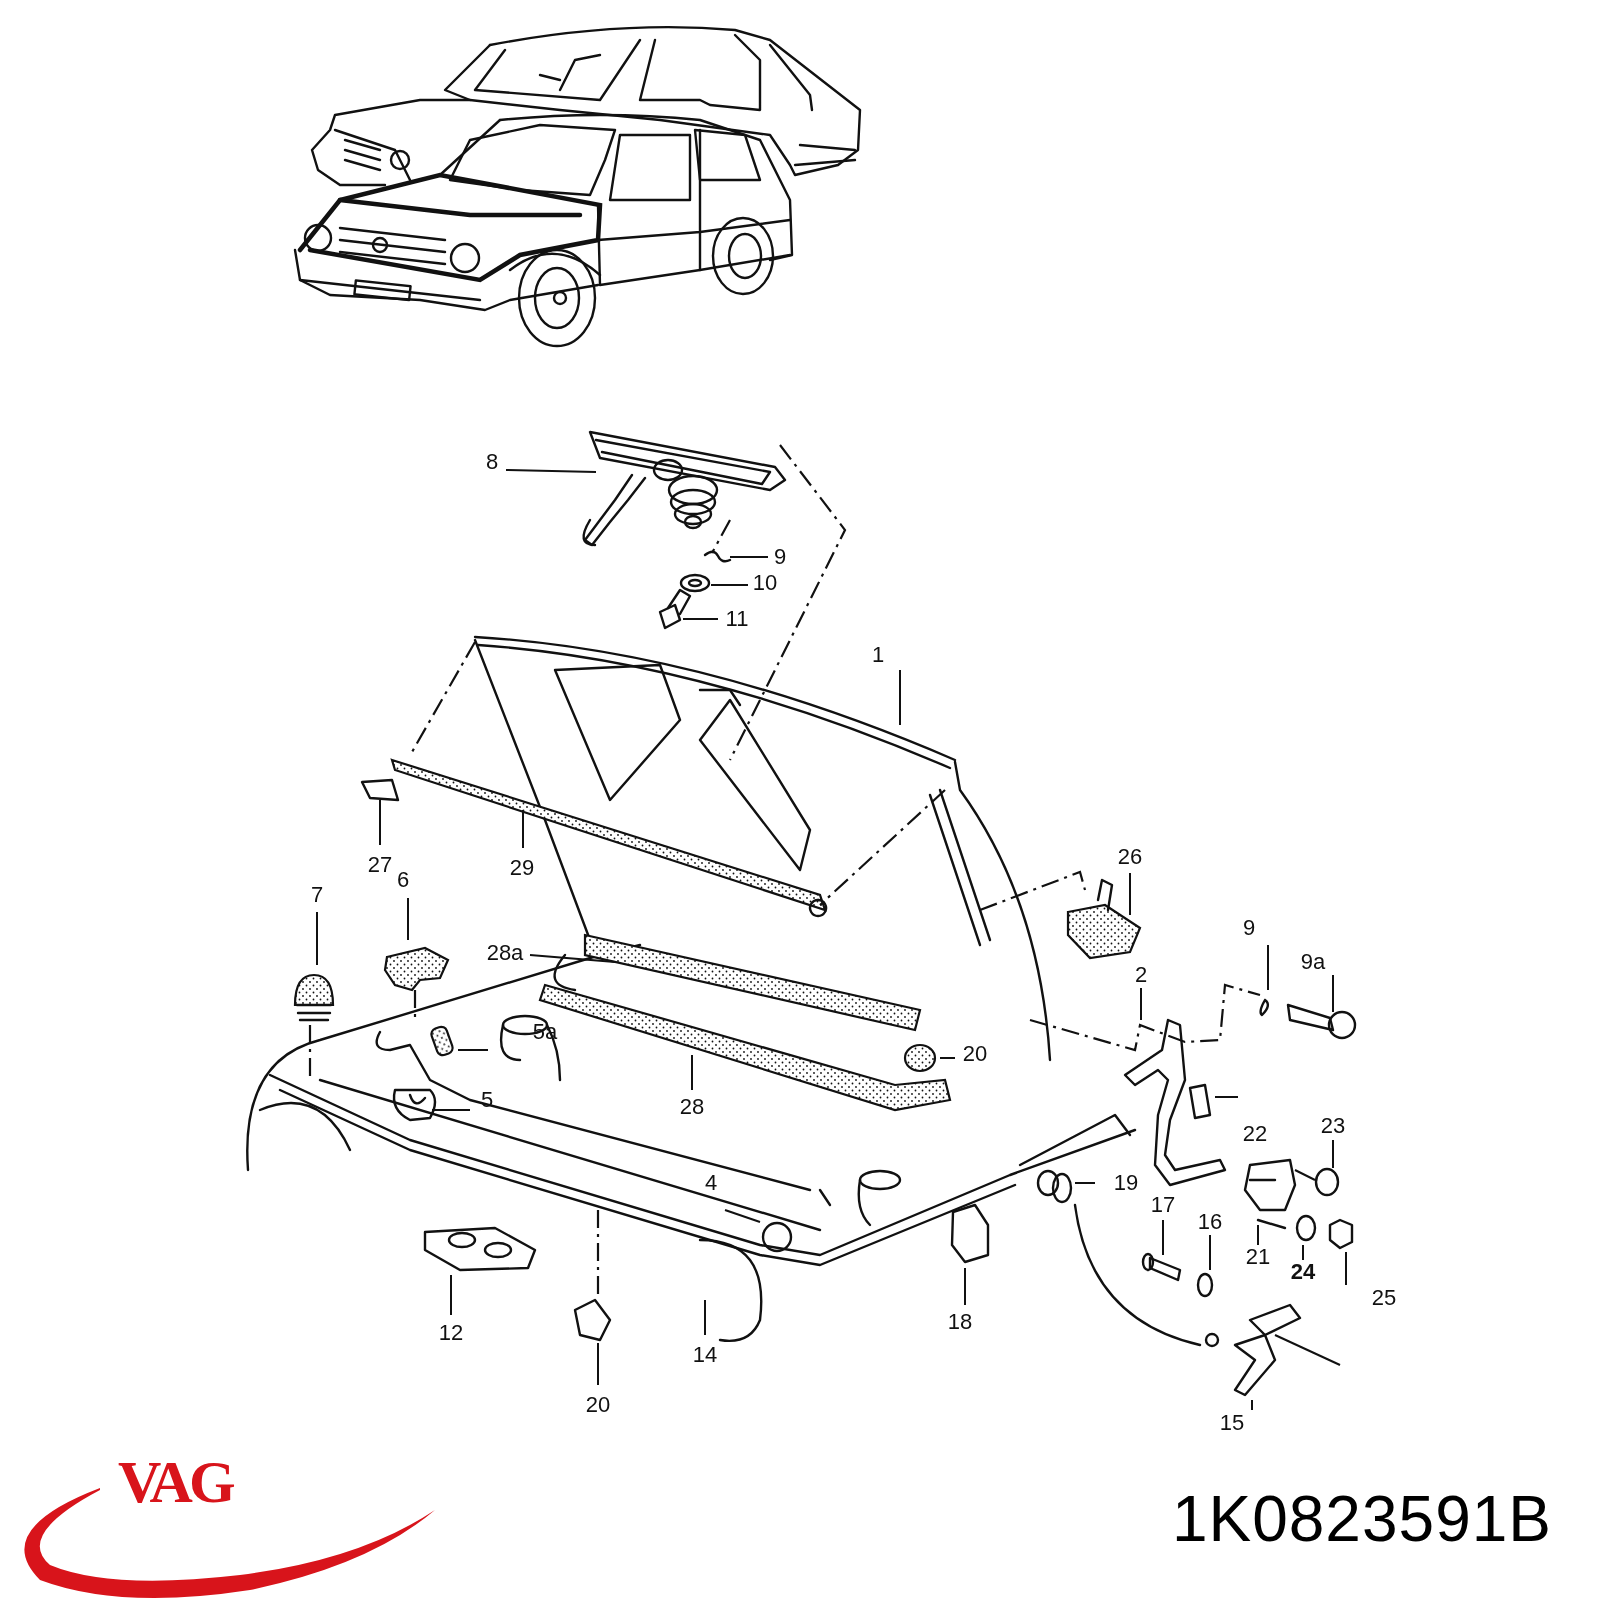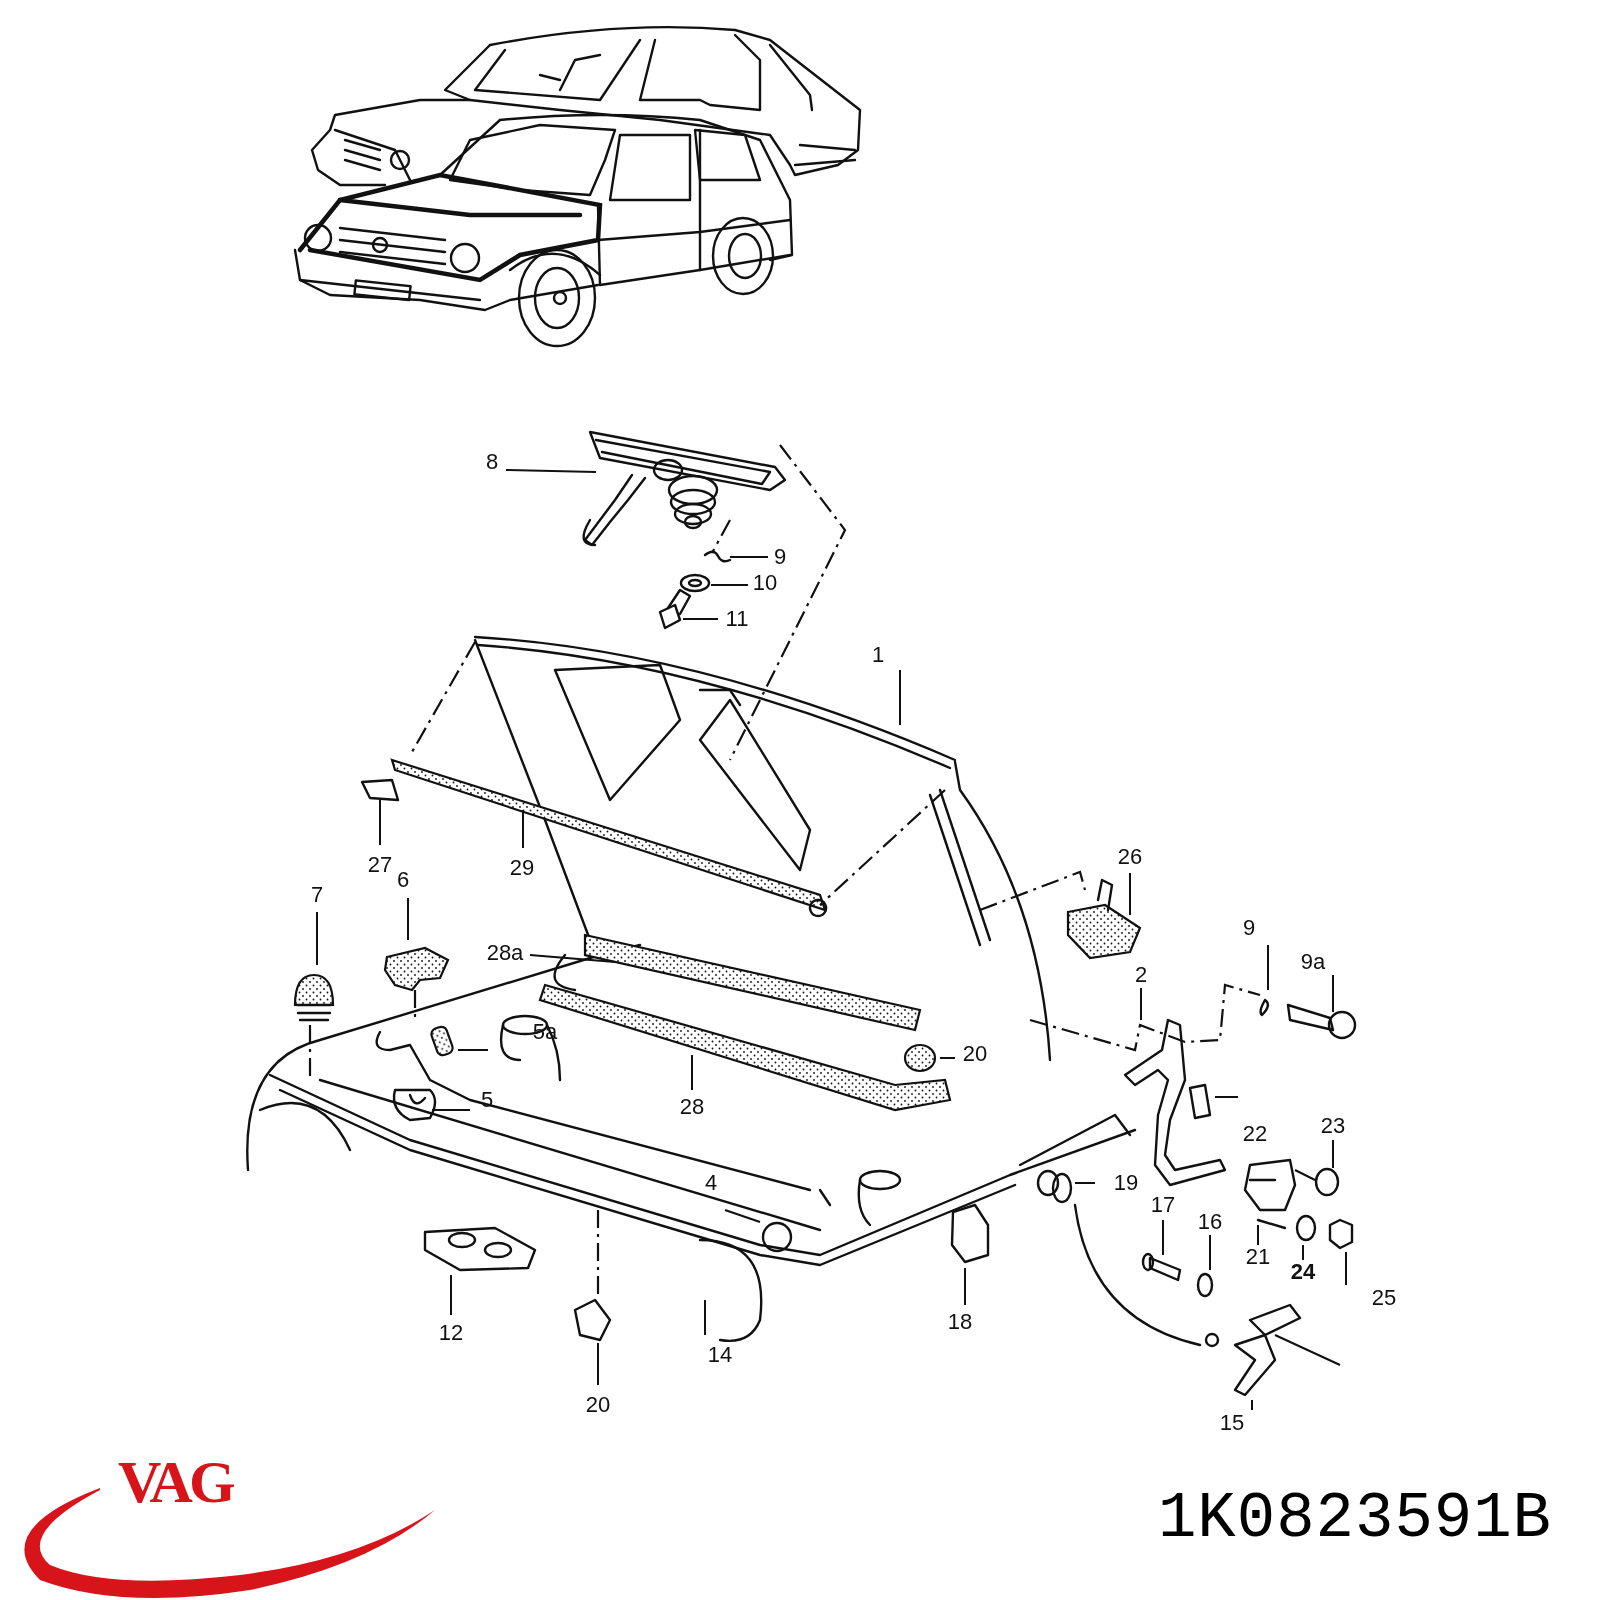--- a/index.html
+++ b/index.html
@@ -4,21 +4,21 @@
 <style>
   html, body { margin: 0; padding: 0; background: #ffffff; }
   body { width: 1600px; height: 1600px; position: relative; overflow: hidden;
          font-family: "Liberation Sans", sans-serif; }
   #diagram { position: absolute; left: 0; top: 0; width: 1600px; height: 1600px; }
   .callout { position: absolute; font-family: "Liberation Sans", sans-serif; font-size: 22px;
              color: #111; line-height: 1; white-space: nowrap; transform: translate(-50%, -50%);
              cursor: pointer; }
   #brand-text { position: absolute; left: 118px; top: 1452px; font-family: Liberation Serif, serif;
                 font-weight: bold; font-size: 60px; letter-spacing: -4px; line-height: 1; }
-  #part-number { position: absolute; right: 48px; top: 1487px; font-family: Liberation Mono, monospace;
+  #part-number { position: absolute; right: 48px; top: 1487px; font-family: Liberation Sans, sans-serif;
                  font-size: 64px; color: #000; line-height: 1; letter-spacing: 1px; }
   svg .ln { fill: none; stroke: #111; stroke-width: 2.4; stroke-linecap: round; stroke-linejoin: round; }
   svg .thick { fill: none; stroke: #111; stroke-width: 4.5; stroke-linecap: round; }
   svg .dash { fill: none; stroke: #111; stroke-width: 2.2; stroke-dasharray: 18 6 3 6; }
   svg .lead { fill: none; stroke: #111; stroke-width: 2; }
   svg .foam { fill: url(#dots); stroke: #111; stroke-width: 2.2; }
 </style>
 </head>
 <body>
 
@@ -246,21 +246,21 @@
     <div class="callout" style="left: 503px; top: 1032px; margin-left: 42px;">5a</div>
     <div class="callout" style="left: 403px; top: 880px;">6</div>
     <div class="callout" style="left: 317px; top: 895px;">7</div>
     <div class="callout" style="left: 492px; top: 462px;">8</div>
     <div class="callout" style="left: 780px; top: 557px;">9</div>
     <div class="callout" style="left: 1249px; top: 928px;">9</div>
     <div class="callout" style="left: 1313px; top: 962px;">9a</div>
     <div class="callout" style="left: 765px; top: 583px;">10</div>
     <div class="callout" style="left: 737px; top: 619px;">11</div>
     <div class="callout" style="left: 451px; top: 1333px;">12</div>
-    <div class="callout" style="left: 720px; top: 1355px;">14</div>
+    <div class="callout" style="left: 705px; top: 1355px;">14</div>
     <div class="callout" style="left: 1232px; top: 1423px;">15</div>
     <div class="callout" style="left: 1210px; top: 1222px;">16</div>
     <div class="callout" style="left: 1163px; top: 1205px;">17</div>
     <div class="callout" style="left: 960px; top: 1322px;">18</div>
     <div class="callout" style="left: 1115px; top: 1183px; margin-left: 11px;">19</div>
     <div class="callout" style="left: 598px; top: 1405px;">20</div>
     <div class="callout" style="left: 1258px; top: 1257px;">21</div>
     <div class="callout" style="left: 1255px; top: 1134px;">22</div>
     <div class="callout" style="left: 1333px; top: 1126px;">23</div>
     <div class="callout" style="left: 1303px; top: 1272px; font-weight: bold;">24</div>

